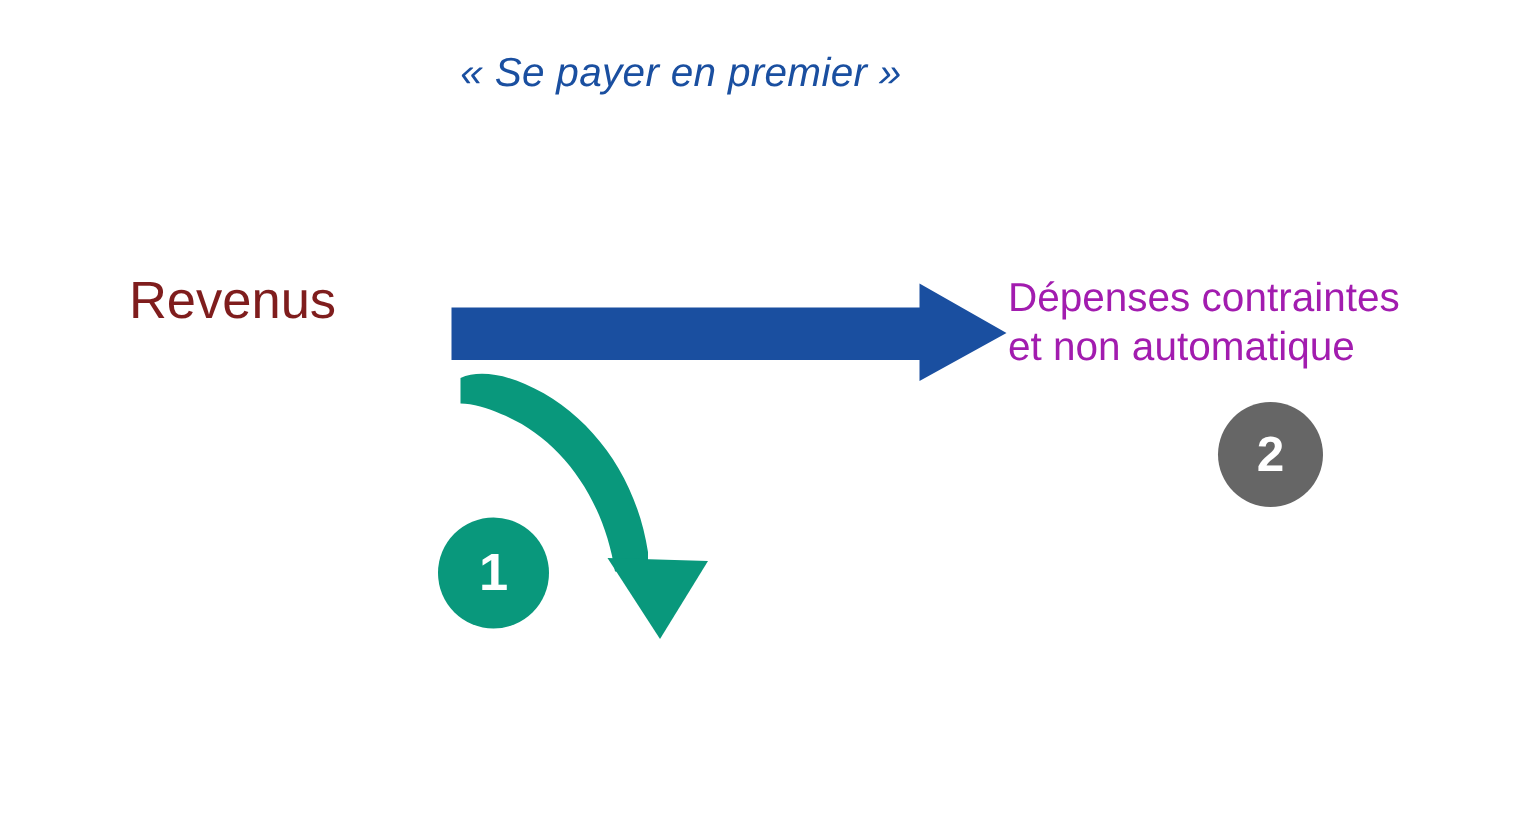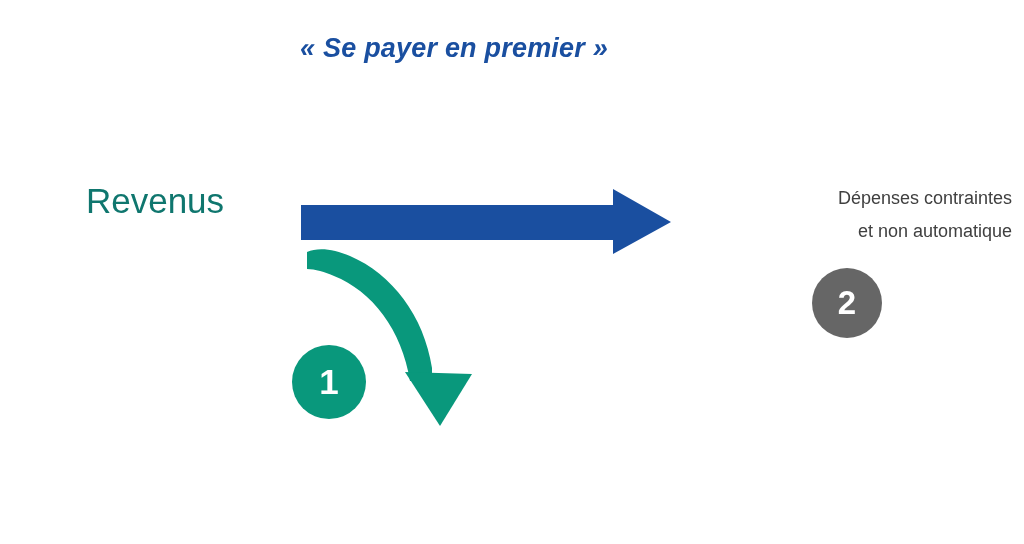--- a/index.html
+++ b/index.html
@@ -19,47 +19,47 @@
   }
   .abs { position: absolute; }
 
   
   #title {
     left: 0;
     top: 33px;
     width: 908px;
     text-align: center;
     font-size: 27px;
-    font-weight: bold;
+    font-weight: normal;
     font-style: italic;
     color: #1A4FA0;
     letter-spacing: 0.2px;
     white-space: nowrap;
   }
 
   
   #income-label {
     left: 10px;
     top: 180px;
     width: 290px;
     text-align: center;
     font-size: 35px;
     line-height: 42px;
-    color: #0f766e;
+    color: #7f1d1d;
   }
 
   
   #expenses-label {
     left: 672px;
     top: 182px;
     width: 340px;
-    text-align: right;
-    font-size: 18px;
+    text-align: left;
+    font-size: 27px;
     line-height: 33px;
-    color: #404040;
+    color: #a21caf;
   }
 
   
   #savings-label {
     left: 200px;
     top: 438px;
     width: 580px;
     text-align: center;
     font-size: 27px;
     line-height: 34px;

